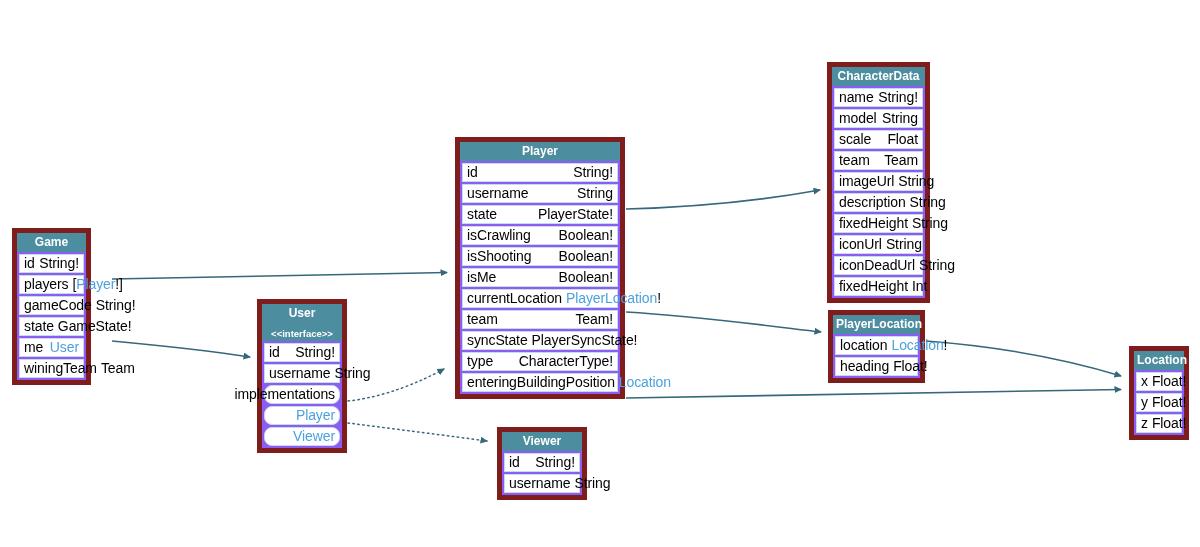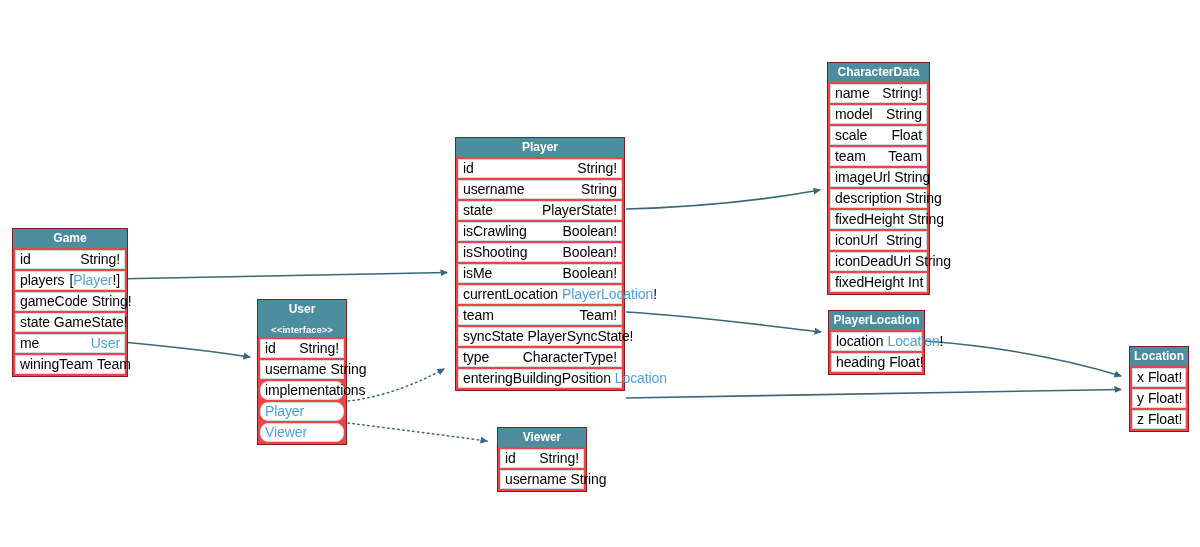--- a/index.html
+++ b/index.html
@@ -6,58 +6,58 @@
   body {
     width:1200px; height:547px; position:relative; overflow:hidden;
     background:#ffffff; font-family:"Liberation Sans", sans-serif;
   }
   svg.edges { position:absolute; left:0; top:0; z-index:1; }
   .edge { fill:none; stroke:#35687a; stroke-width:1.6; }
   .edge.dotted { stroke-dasharray:1.5 3.5; stroke-linecap:round; stroke-width:1.5; }
 
   .node {
     position:absolute; z-index:2; box-sizing:border-box;
-    background:#ef4444; border:1px solid #7f1d1d;
+    background:#8b5cf6; border:5px solid #7f1d1d;
   }
   .node-header {
     background:#4d8da0; color:#ffffff; text-align:center;
     font-size:12px; font-weight:bold; line-height:15px; padding:2px 3px;
   }
   .node-header .subtitle { display:block; font-size:9.5px; font-weight:bold; line-height:11px;margin-top:7px; }
   .row {
     display:flex; justify-content:space-between; align-items:center; gap:4px;
     background:#ffffff; border:1px solid #c8dce8; margin:2px;
     padding:1px 4px; font-size:14px; line-height:15px;
     letter-spacing:-0.1px; white-space:nowrap; color:#000;
   }
   .fname { text-align:left; }
   .ftype { text-align:right; margin-left:auto; }
   .link { color:#4da1de; }
-  .impl-row { justify-content:flex-start;border-radius:8px; }
+  .impl-row { justify-content:flex-end;border-radius:8px; }
 </style>
 </head>
 <body>
 
 <svg class="edges" width="1200" height="547">
   <defs>
     <marker id="arrow" markerWidth="8" markerHeight="8" refX="6.5" refY="3.5" orient="auto" markerUnits="userSpaceOnUse">
       <path d="M0,0 L7.5,3.5 L0,7 Z" fill="#35687a"></path>
     </marker>
   </defs>
   <path class="edge" d="M112,279 L447,272.5" marker-end="url(#arrow)"></path>
   <path class="edge" d="M112,341 C165,346 212,351 250,357" marker-end="url(#arrow)"></path>
   <path class="edge" d="M626,209 C700,207 770,199 820,190" marker-end="url(#arrow)"></path>
   <path class="edge" d="M626,312 C695,316 762,325 821,332" marker-end="url(#arrow)"></path>
   <path class="edge" d="M626,398 L1121,389.5" marker-end="url(#arrow)"></path>
   <path class="edge" d="M926,341 C1005,347 1072,361 1121,376" marker-end="url(#arrow)"></path>
   <path class="edge dotted" d="M348,401 C385,397 420,382 444,369" marker-end="url(#arrow)"></path>
   <path class="edge dotted" d="M348,423 C395,429 450,436 487,441" marker-end="url(#arrow)"></path>
 </svg>
 
-<div class="node" style="left:12px; top:228px; width:116px;">
+<div class="node" style="left:12px; top:228px; width:79px;">
   <div class="node-header">
     <span>Game</span>
   </div>
   <div class="row">
     <span class="fname">id</span>
     <span class="ftype">String!</span>
   </div>
   <div class="row">
     <span class="fname">players</span>
     <span class="ftype"><span>[</span><span class="link">Player</span><span>!]</span></span>

